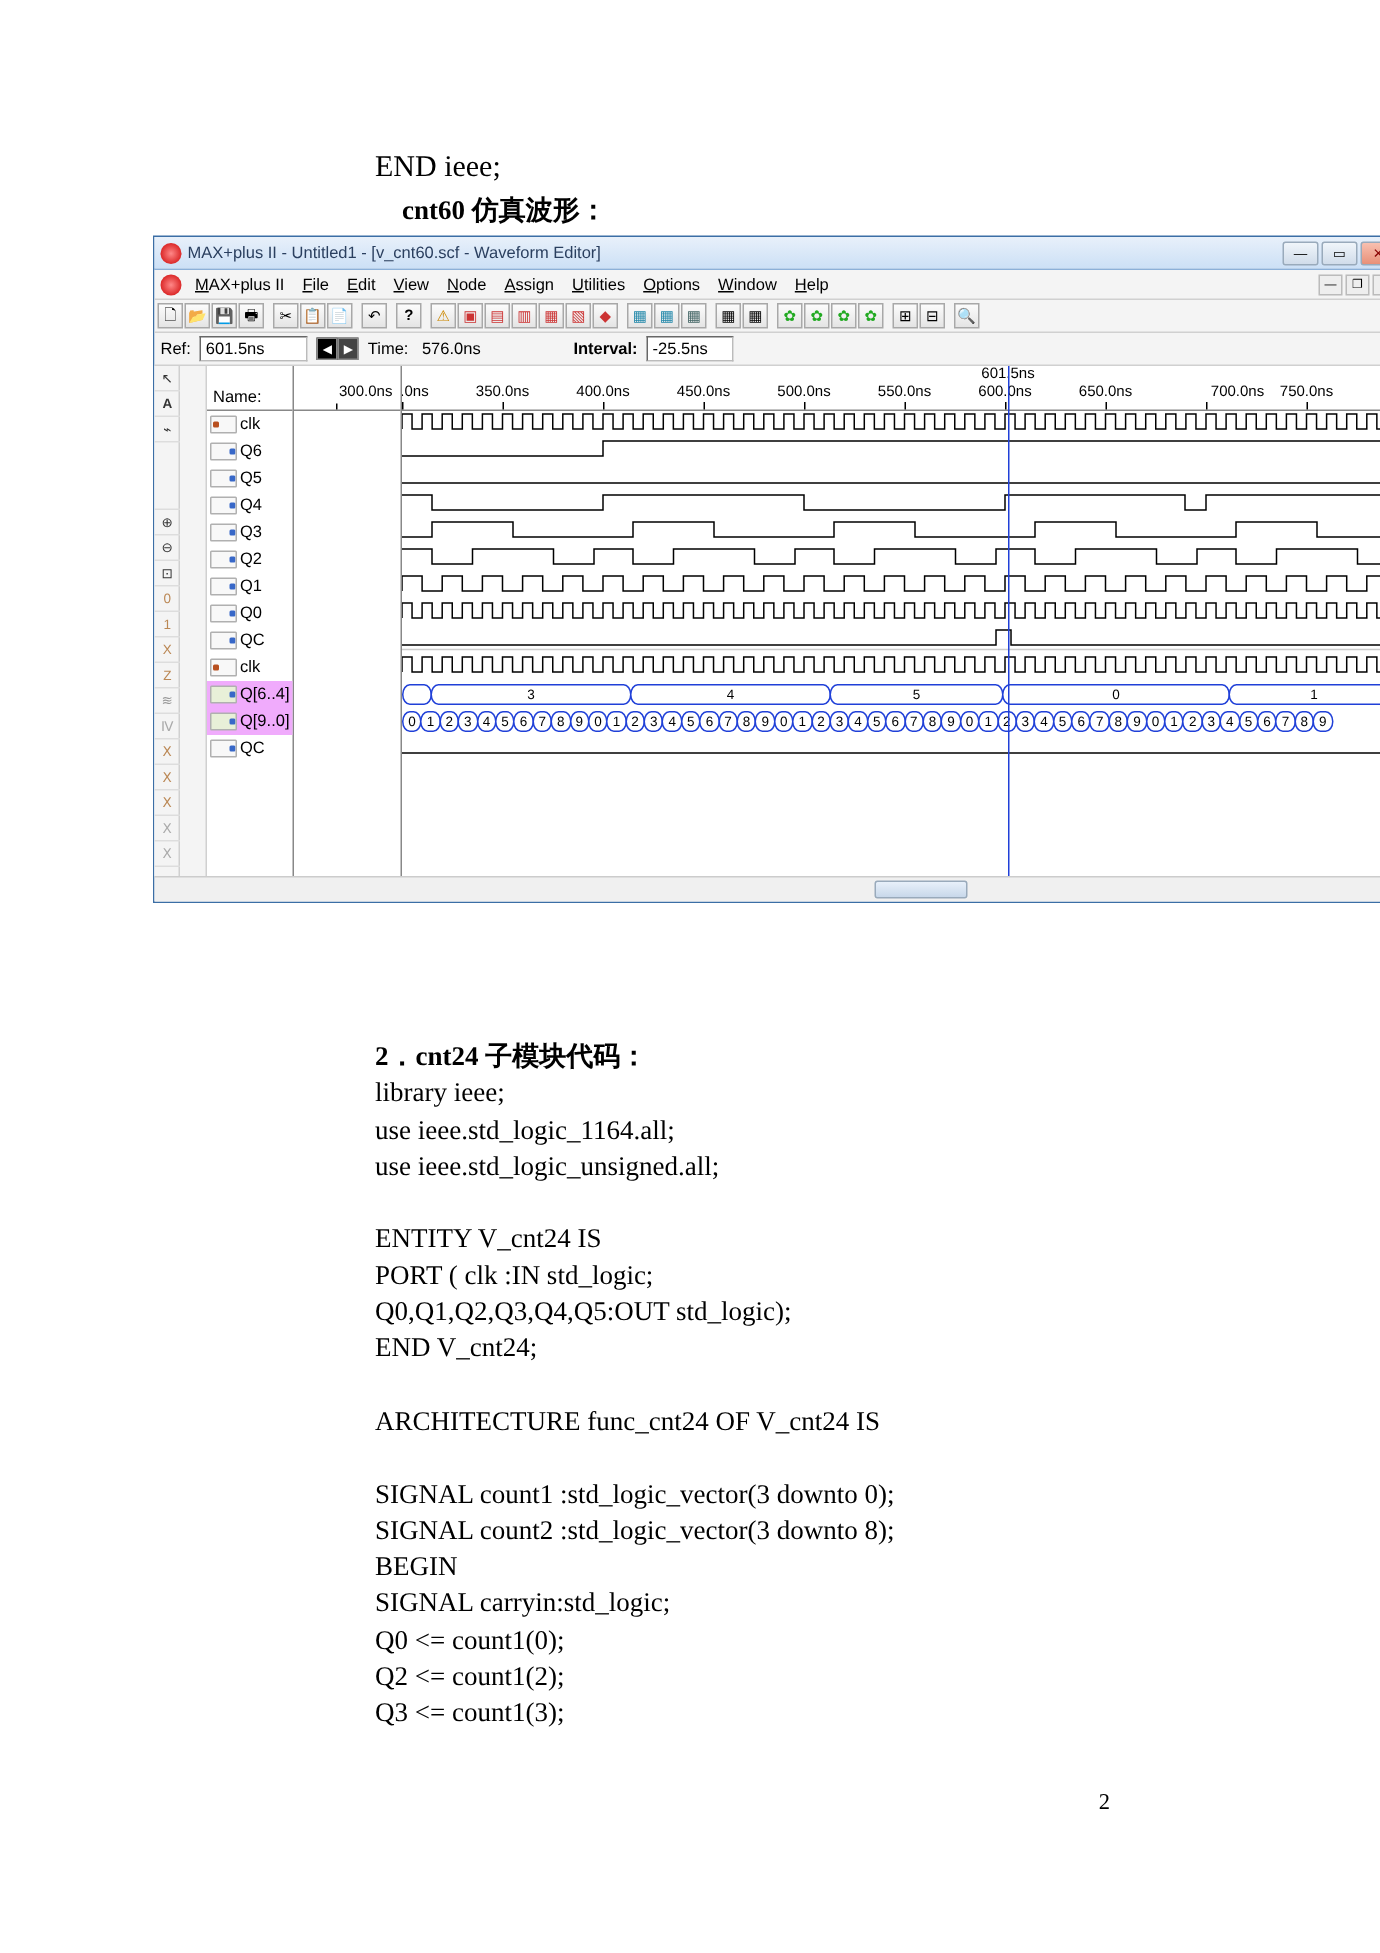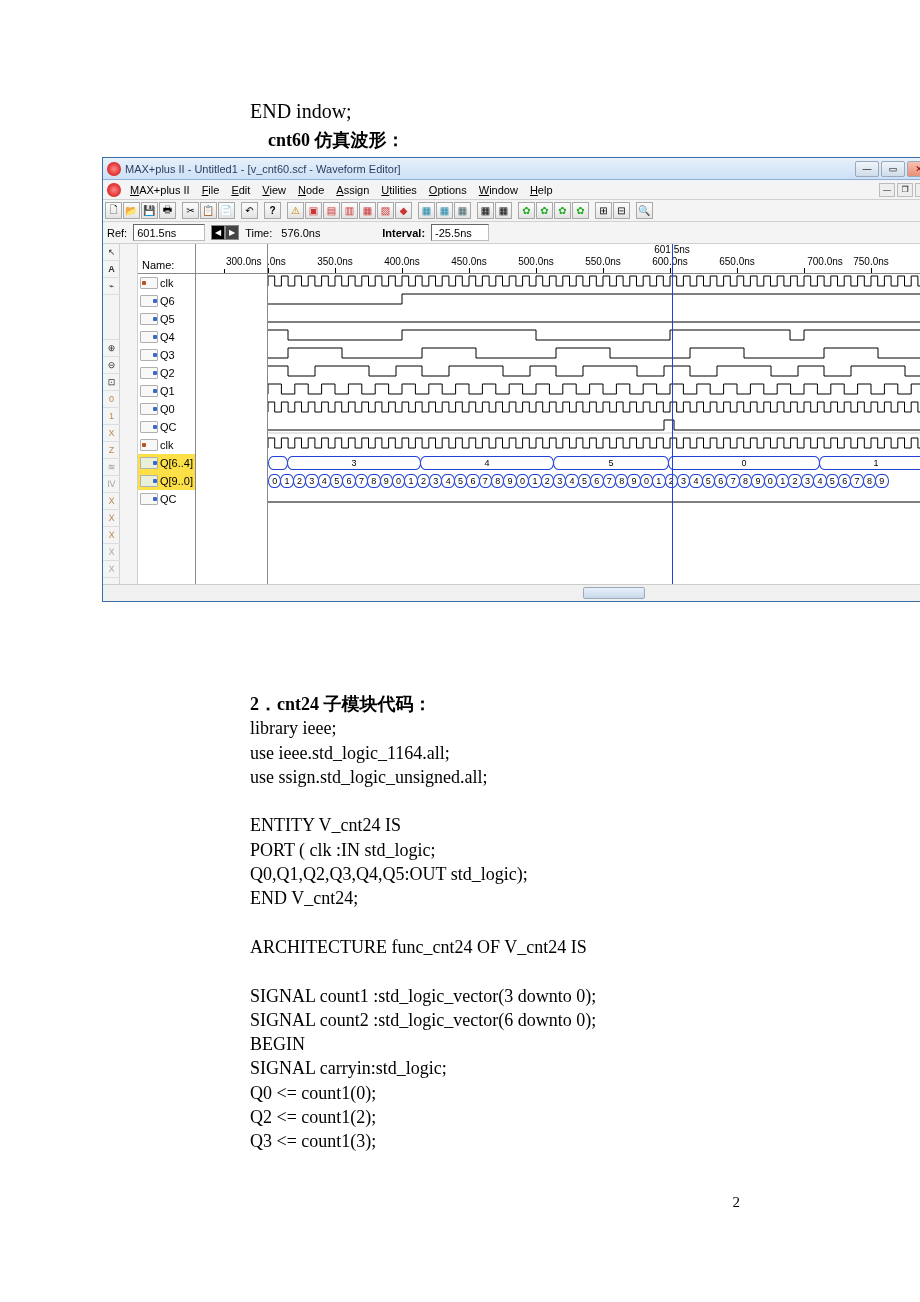--- a/index.html
+++ b/index.html
@@ -28,21 +28,21 @@
   .refbar input { border: 1px inset #bbb; height: 17px; padding: 0 3px; font-size: 11px; background: #fff; }
   .arrowbox { display: flex; }
   .arrowbox .abtn { width: 14px; height: 15px; border: 1px solid #888; background: #000; color: #fff; font-size: 8px; display: flex; align-items: center; justify-content: center; }
   .arrowbox .abtn.r { background: #444; }
   .content-area { display: flex; height: 340px; background: #fff; }
   .left-tools { width: 17px; background: #f4f4f4; border-right: 1px solid #d0d0d0; display: flex; flex-direction: column; }
   .ltool { width: 17px; height: 17px; border-bottom: 1px solid #ddd; display: flex; align-items: center; justify-content: center; font-size: 9px; font-family: Arial; color: #333; }
   .names-col { width: 58px; border-right: 1px solid #888; background: #fff; position: relative; }
   .names-hdr { height: 30px; display: flex; align-items: flex-end; padding: 0 4px 2px; font-size: 11px; border-bottom: 1px solid #888; }
   .sigrow { height: 18px; display: flex; align-items: center; padding: 0 2px; }
-  .sigrow.sel { background: #fde047; }
+  .sigrow.sel { background: #f0abfc; }
   .sigicon { width: 18px; height: 12px; margin-right: 2px; background: #f8f8f8; border: 1px solid #b0b0b0; border-radius: 1px; position: relative; overflow: hidden; }
   .sigicon .pin { position: absolute; left: 1px; top: 3px; width: 4px; height: 4px; background: #b85020; border-radius: 1px; }
   .sigicon.out .pin { background: #3868c8; left: 12px; }
   .sigicon.bus { background: #e8f0d8; }
   .sigicon.bus .pin { background: #3868c8; left: 12px; }
   .siglabel { font-size: 11px; }
   .val-col { width: 72px; border-right: 1px solid #888; background: #fff; }
   .val-hdr { height: 30px; border-bottom: 1px solid #888; position: relative; }
   .val-hdr .mk { position: absolute; left: 30px; bottom: 6px; font-size: 10px; }
   .val-hdr .tk { position: absolute; left: 28px; bottom: 0; width: 1px; height: 4px; background: #000; }
@@ -59,21 +59,21 @@
   .scrollbars { height: 17px; background: #f0f0f0; border-top: 1px solid #ccc; position: relative; }
   .hscroll-thumb { position: absolute; left: 480px; top: 2px; width: 62px; height: 12px; background: linear-gradient(#e8f0fa,#c8d8ea); border: 1px solid #9ab; border-radius: 2px; }
   .code-block { margin: 90px 0 0 200px; font-size: 18px; font-family: "Times New Roman", serif; line-height: 1.35; max-width: 540px; }
   .bold { font-weight: bold; }
   .pagenum { text-align: right; margin: 40px 130px 30px 0; font-size: 15px; }
 </style>
 </head>
 <body>
 
 <div class="page">
-  <div class="top-text">END indow;</div>
+  <div class="top-text">END ieee;</div>
   <div class="sim-title">cnt60 仿真波形：</div>
 
   <div class="app-window">
     <div class="titlebar">
       <div class="icon"></div>
       <div class="title">MAX+plus II - Untitled1 - [v_cnt60.scf - Waveform Editor]</div>
       <div class="win-controls">
         <div class="win-btn">—</div>
         <div class="win-btn">▭</div>
         <div class="win-btn close">✕</div>
@@ -395,31 +395,31 @@
 
     <div class="scrollbars">
       <div class="hscroll-thumb"></div>
     </div>
   </div>
 
   <div class="code-block">
     <div class="bold">2．cnt24 子模块代码：</div>
     <div>library ieee;</div>
     <div>use ieee.std_logic_1164.all;</div>
-    <div>use ssign.std_logic_unsigned.all;</div>
+    <div>use ieee.std_logic_unsigned.all;</div>
     <br>
     <div>ENTITY V_cnt24 IS</div>
     <div>PORT ( clk                                       :IN std_logic;</div>
     <div>             Q0,Q1,Q2,Q3,Q4,Q5:OUT std_logic);</div>
     <div>END V_cnt24;</div>
     <br>
     <div>ARCHITECTURE func_cnt24 OF V_cnt24 IS</div>
     <br>
     <div>SIGNAL count1 :std_logic_vector(3 downto 0);</div>
-    <div>SIGNAL count2 :std_logic_vector(6 downto 0);</div>
+    <div>SIGNAL count2 :std_logic_vector(3 downto 8);</div>
     <div>BEGIN</div>
     <div>SIGNAL carryin:std_logic;</div>
     <div>       Q0 &lt;= count1(0);</div>
     <div>       Q2 &lt;= count1(2);</div>
     <div>       Q3 &lt;= count1(3);</div>
   </div>
 
   <div class="pagenum">2</div>
 </div>
 

